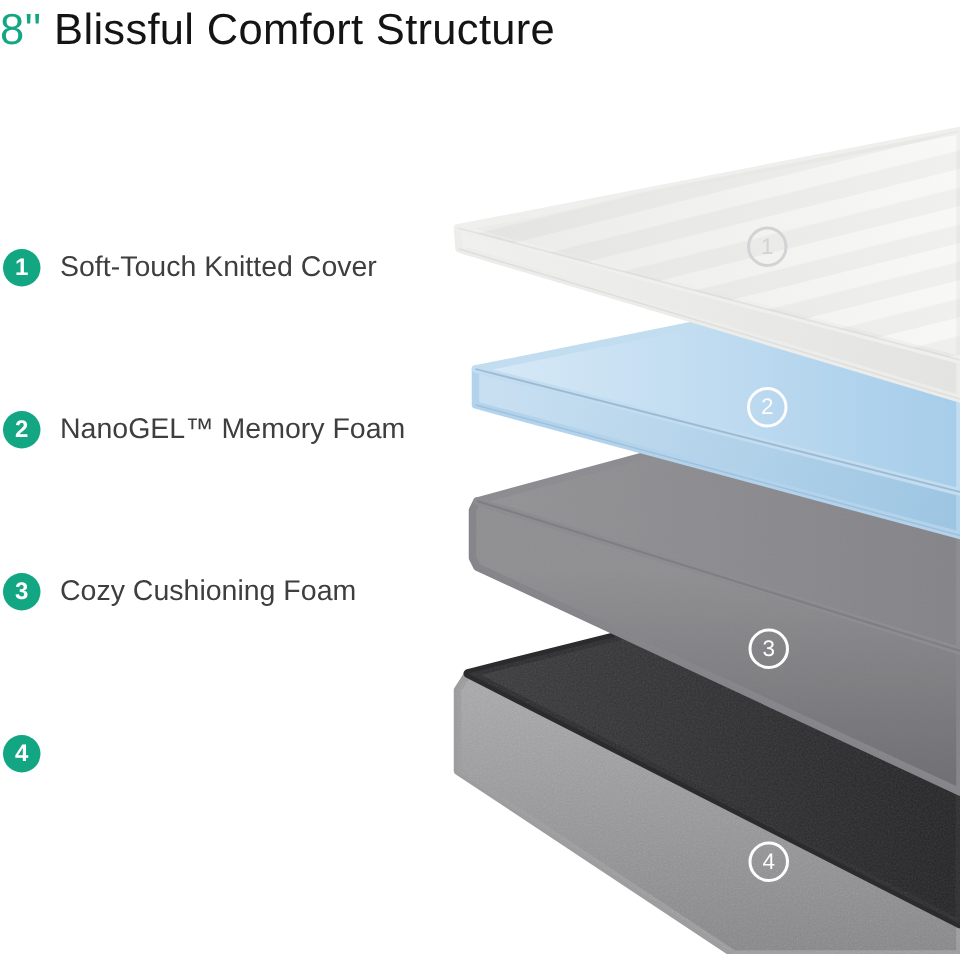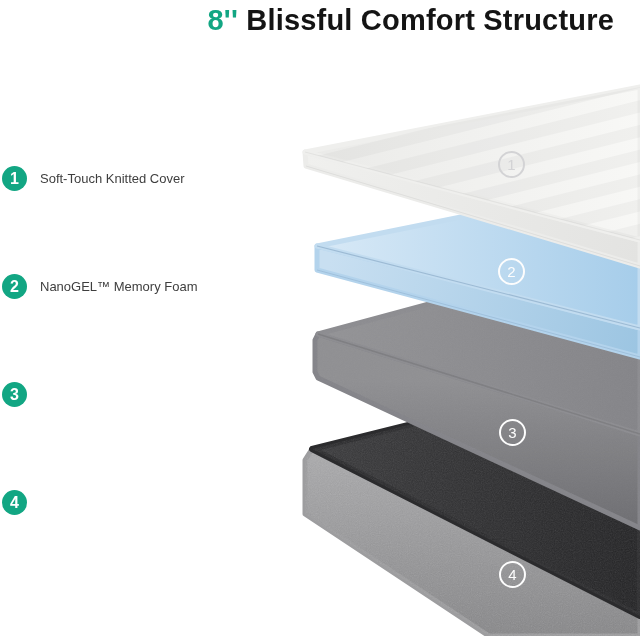--- a/index.html
+++ b/index.html
@@ -5,35 +5,35 @@
   html,body{margin:0;padding:0;}
   body{
     width:640px;height:636px;position:relative;background:#ffffff;overflow:hidden;
     font-family:"Liberation Sans","DejaVu Sans",sans-serif;
   }
   .stage{position:absolute;inset:0;width:640px;height:636px;}
   svg.diagram{position:absolute;left:0;top:0;}
 
   
   .title{
-    position:absolute;left:0;top:4px;width:614px;text-align:right;
-    font-size:29px;font-weight:700;color:#141414;letter-spacing:.2px;white-space:nowrap;
+    position:absolute;left:0;top:4px;width:614px;text-align:left;
+    font-size:29px;font-weight:400;color:#141414;letter-spacing:.2px;white-space:nowrap;
   }
   .title .accent{color:#12a683;}
 
   
   .label-row{
     position:absolute;left:2px;display:flex;align-items:center;gap:13px;white-space:nowrap;
   }
   .badge{
     width:25px;height:25px;border-radius:50%;background:#12a683;flex:0 0 25px;
     display:flex;align-items:center;justify-content:center;
     color:#ffffff;font-size:16px;font-weight:700;line-height:1;
   }
-  .label-text{font-size:13px;color:#3e3e3e;}
+  .label-text{font-size:19px;color:#3e3e3e;}
 
   
   .marker{
     position:absolute;width:27px;height:27px;border-radius:50%;box-sizing:border-box;
     border:2px solid #fdfdfd;color:#fdfdfd;
     display:flex;align-items:center;justify-content:center;
     font-size:15px;font-weight:400;line-height:1;
   }
   .marker.m1{border-color:#d3d3d5;color:#d3d3d5;}
 </style>
@@ -143,18 +143,19 @@
   <div class="label-row" style="top:166px;">
     <span class="badge">1</span>
     <span class="label-text">Soft-Touch Knitted Cover</span>
   </div>
   <div class="label-row" style="top:274px;">
     <span class="badge">2</span>
     <span class="label-text">NanoGEL™ Memory Foam</span>
   </div>
   <div class="label-row" style="top:382px;">
     <span class="badge">3</span>
+    <span class="label-text">Cozy Cushioning Foam</span>
   </div>
   <div class="label-row" style="top:490px;">
     <span class="badge">4</span>
   </div>
 
 </div>
 
 </body></html>

